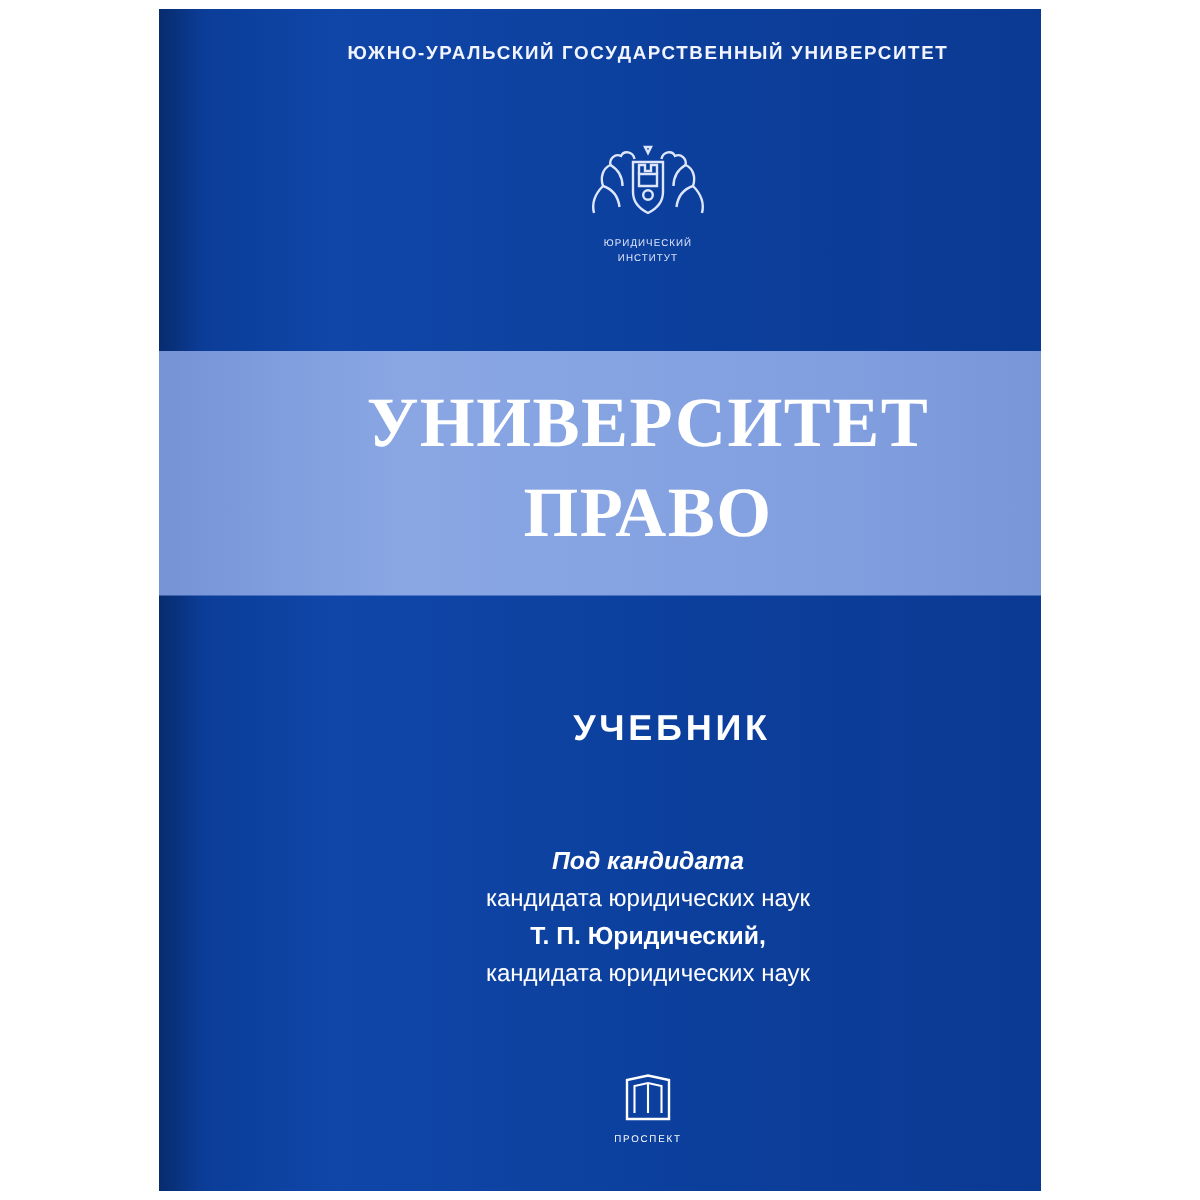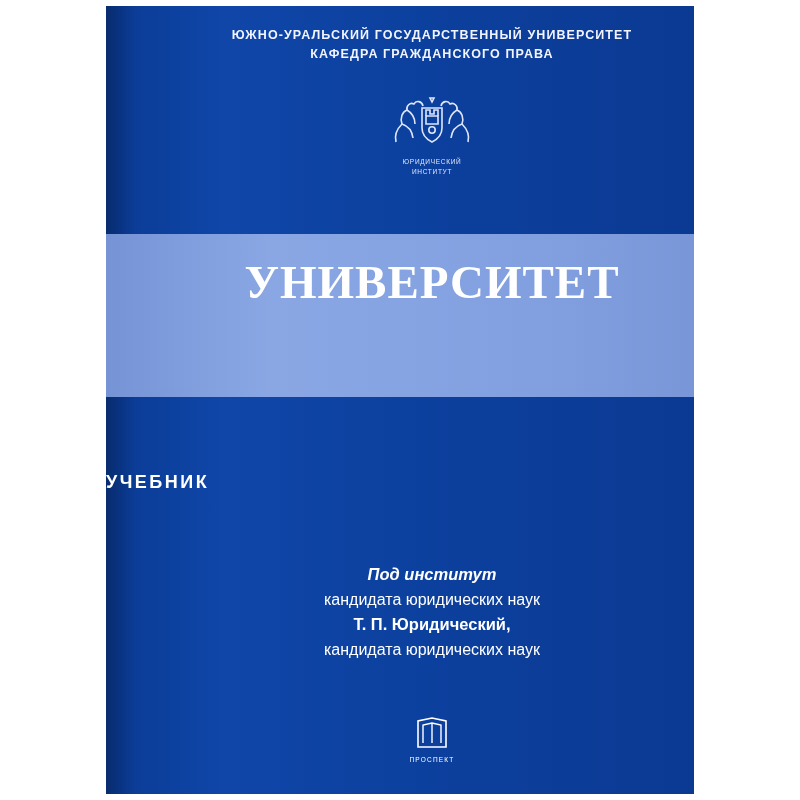--- a/index.html
+++ b/index.html
@@ -97,26 +97,26 @@
     color: #ffffff;
     font-family: "Liberation Serif", serif;
     font-weight: bold;
     font-size: 47px;
     line-height: 60px;
     letter-spacing: 1px;
   }
 
   .subtitle {
     position: absolute;
-    left: 0;
+    left: 16px;
     top: 466px;
     width: 100%;
-    text-align: left;
-    color: #ffffff;
-    font-size: 18px;
+    text-align: center;
+    color: #ffffff;
+    font-size: 24px;
     font-weight: bold;
     letter-spacing: 2.5px;
   }
 
   .editors {
     position: absolute;
     left: 0;
     top: 556px;
     width: 100%;
     text-align: center;
@@ -160,21 +160,20 @@
 </head>
 <body>
 
 <div id="book-cover">
 
   <div class="sheen a"></div>
   <div class="sheen b"></div>
 
   <div class="univ-block">
     <div class="univ-line">ЮЖНО-УРАЛЬСКИЙ ГОСУДАРСТВЕННЫЙ УНИВЕРСИТЕТ</div>
-    <div class="univ-line">КАФЕДРА ГРАЖДАНСКОГО ПРАВА</div>
   </div>
 
   <div class="emblem">
     <span>
       <svg width="92" height="58" viewBox="0 0 92 58" xmlns="http://www.w3.org/2000/svg">
         <g fill="none" stroke="#dde6fb" stroke-width="1.6">
 
           <path d="M10 48 C8 40 12 34 16 30 C14 24 16 18 21 16 C20 12 24 8 28 10 C30 6 36 7 37 12"></path>
           <path d="M16 30 C22 32 26 36 27 44"></path>
           <path d="M21 16 C26 19 29 24 29 30"></path>
@@ -192,26 +191,27 @@
         </g>
       </svg>
     </span>
     <div class="emblem-caption">Юридический</div>
     <div class="emblem-caption">институт</div>
   </div>
 
   <div class="title-band"></div>
   <div class="title-text">
     <div>УНИВЕРСИТЕТ</div>
+    <div>ПРАВО</div>
   </div>
 
   <div class="subtitle">УЧЕБНИК</div>
 
   <div class="editors">
-    <div class="ed-head">Под институт</div>
+    <div class="ed-head">Под кандидата</div>
     <div class="ed-line">кандидата юридических наук</div>
     <div class="ed-name">Т. П. Юридический,</div>
     <div class="ed-line">кандидата юридических наук</div>
   </div>
 
   <div class="publisher">
     <div class="publisher-mark">
       <svg width="40" height="34" viewBox="0 0 40 34" xmlns="http://www.w3.org/2000/svg">
         <path d="M6 31 L6 5 L20 2 L34 5 L34 31 Z" fill="none" stroke="#ffffff" stroke-width="1.6"></path>
         <path d="M11 27 L11 9 L20 7 L29 9 L29 27" fill="none" stroke="#ffffff" stroke-width="1.4"></path>

